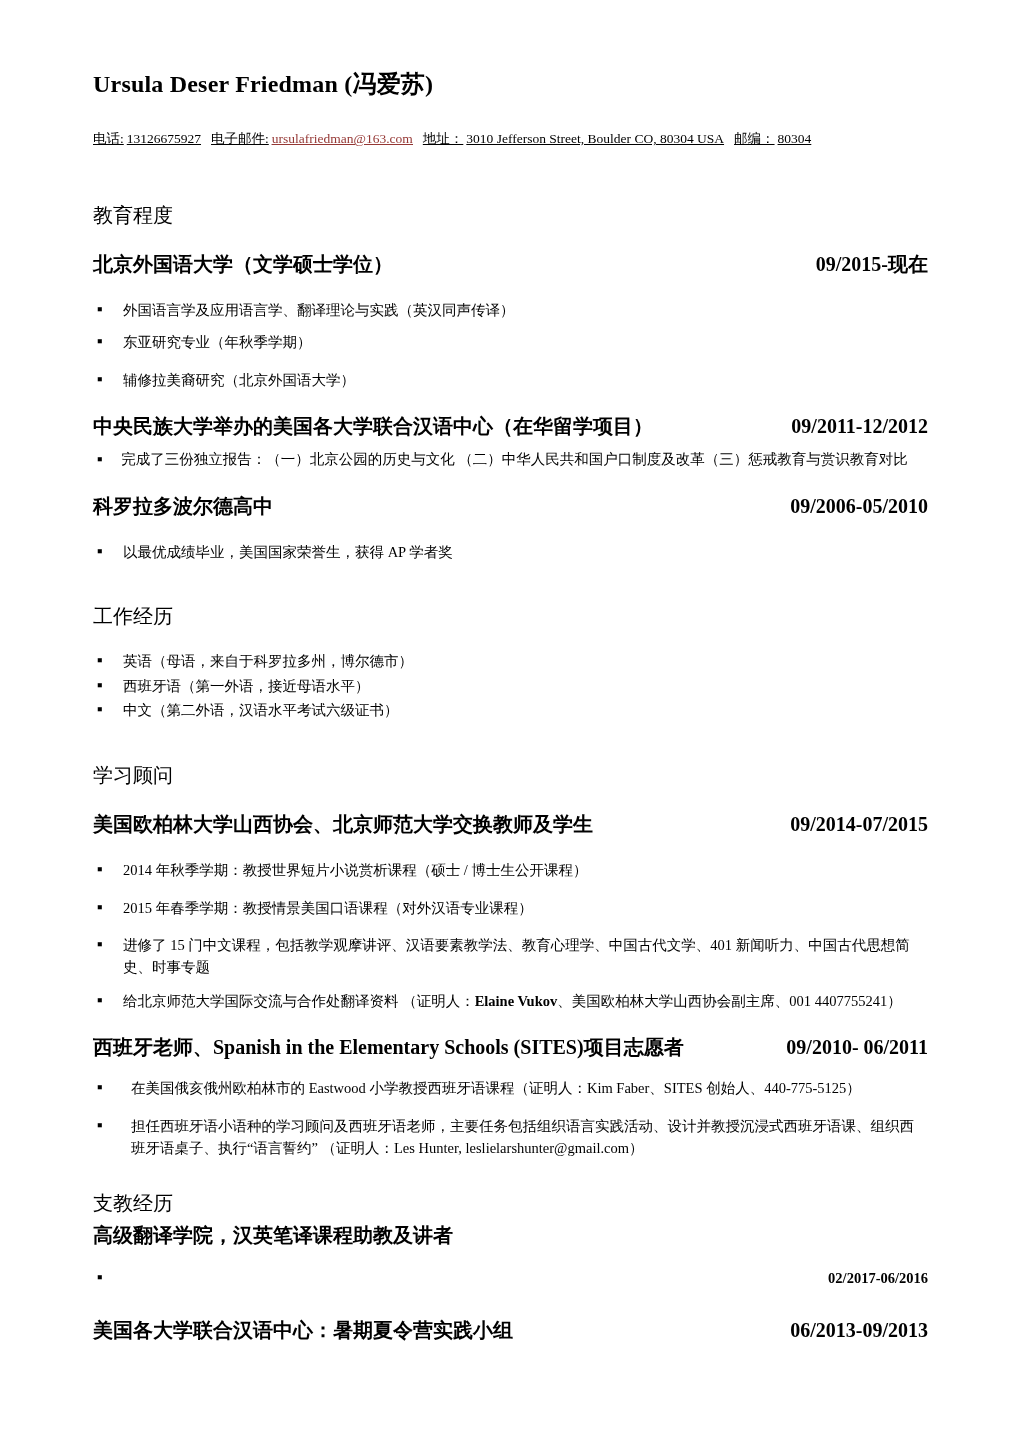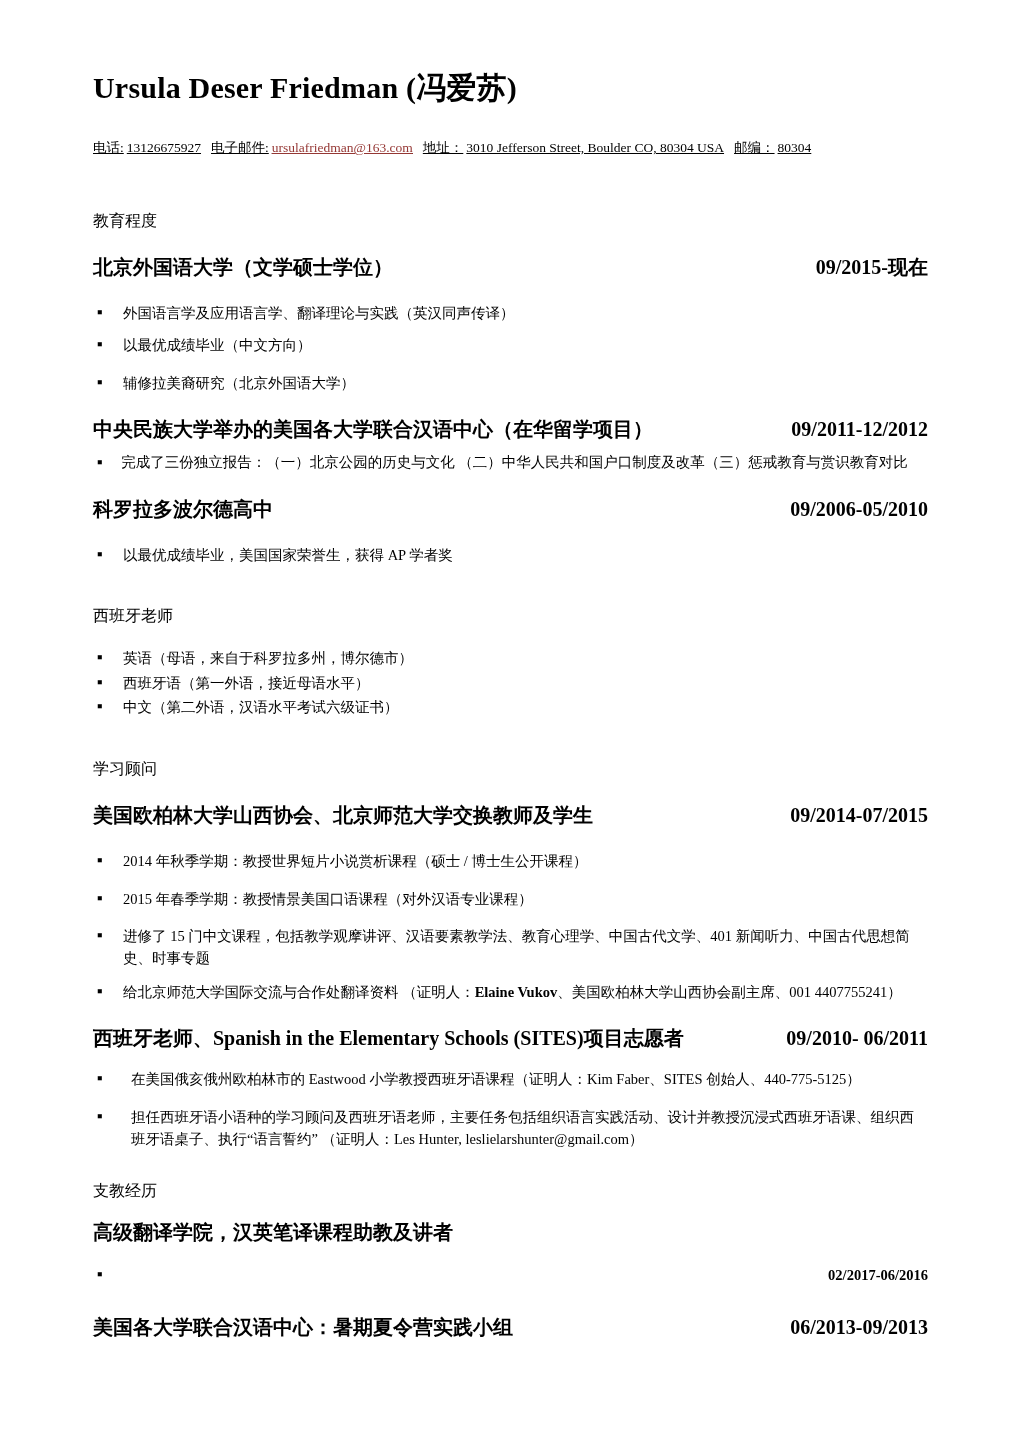--- a/index.html
+++ b/index.html
@@ -8,40 +8,40 @@
     height: 1449px;
     margin: 0 auto;
     background: #ffffff;
     box-sizing: border-box;
     padding: 58px 96px 0 93px;
     font-family: "Liberation Serif", "DejaVu Serif", serif;
     color: #000000;
     overflow: hidden;
   }
   .name {
-    font-size: 30px;
+    font-size: 24px;
     font-weight: bold;
     margin: 10px 0 0 0;
     letter-spacing: 0.2px;
   }
   .contact {
     margin-top: 30px;
     font-size: 13.5px;
     white-space: nowrap;
     text-decoration: underline;
   }
   .contact span { margin-right: 3px; }
   .contact .gap { margin-right: 10px; }
   .email-link {
     color: #953734;
     text-decoration: underline;
     cursor: pointer;
   }
   .section-heading {
-    font-size: 16px;
+    font-size: 20px;
     font-weight: normal;
     margin: 40px 0 0 0;
   }
   .section-heading.first { margin-top: 54px; }
   .entry {
     display: flex;
     justify-content: space-between;
     align-items: baseline;
     font-size: 20px;
     font-weight: bold;
@@ -103,21 +103,21 @@
     <span>北京外国语大学（文学硕士学位）</span>
     <span class="entry-date">09/2015-现在</span>
   </div>
   <div class="bullet lead">
     <span class="sq">■</span>
     <span class="btext">外国语言学及应用语言学、翻译理论与实践（英汉同声传译）</span>
   </div>
 
   <div class="bullet" style="margin-top:10px">
     <span class="sq">■</span>
-    <span class="btext">以最优成绩毕业（中文方向）</span>
+    <span class="btext">东亚研究专业（年秋季学期）</span>
   </div>
   <div class="bullet" style="margin-top:15px">
     <span class="sq">■</span>
     <span class="btext">辅修拉美裔研究（北京外国语大学）</span>
   </div>
 
   <div class="entry">
     <span>中央民族大学举办的美国各大学联合汉语中心（在华留学项目）</span>
     <span class="entry-date">09/2011-12/2012</span>
   </div>
@@ -127,21 +127,21 @@
 
   <div class="entry">
     <span>科罗拉多波尔德高中</span>
     <span class="entry-date">09/2006-05/2010</span>
   </div>
   <div class="bullet lead">
     <span class="sq">■</span>
     <span class="btext">以最优成绩毕业，美国国家荣誉生，获得 AP 学者奖</span>
   </div>
 
-  <h2 class="section-heading">西班牙老师</h2>
+  <h2 class="section-heading">工作经历</h2>
 
   <div class="bullet lead">
     <span class="sq">■</span>
     <span class="btext">英语（母语，来自于科罗拉多州，博尔德市）</span>
   </div>
   <div class="bullet tight">
     <span class="sq">■</span>
     <span class="btext">西班牙语（第一外语，接近母语水平）</span>
   </div>
   <div class="bullet tight">
@@ -181,21 +181,21 @@
     <span class="btext">在美国俄亥俄州欧柏林市的 Eastwood 小学教授西班牙语课程（证明人：Kim Faber、SITES 创始人、440-775-5125）</span>
   </div>
 
   <div class="bullet" style="margin-top:15px">
     <span class="sq" style="flex-basis:38px">■</span>
     <span class="btext">担任西班牙语小语种的学习顾问及西班牙语老师，主要任务包括组织语言实践活动、设计并教授沉浸式西班牙语课、组织西班牙语桌子、执行“语言誓约” （证明人：Les Hunter, leslielarshunter@gmail.com）</span>
   </div>
 
   <h2 class="section-heading" style="margin-top:30px">支教经历</h2>
 
-  <div class="entry" style="margin-top:16px">
+  <div class="entry" style="margin-top:4px">
     <span>高级翻译学院，汉英笔译课程助教及讲者</span>
   </div>
   <div class="bullet" style="margin-top:17px">
     <span class="sq">■</span>
     <span class="bdate">02/2017-06/2016</span>
   </div>
 
   <div class="entry" style="margin-top:27px">
     <span>美国各大学联合汉语中心：暑期夏令营实践小组</span>
     <span class="entry-date">06/2013-09/2013</span>

